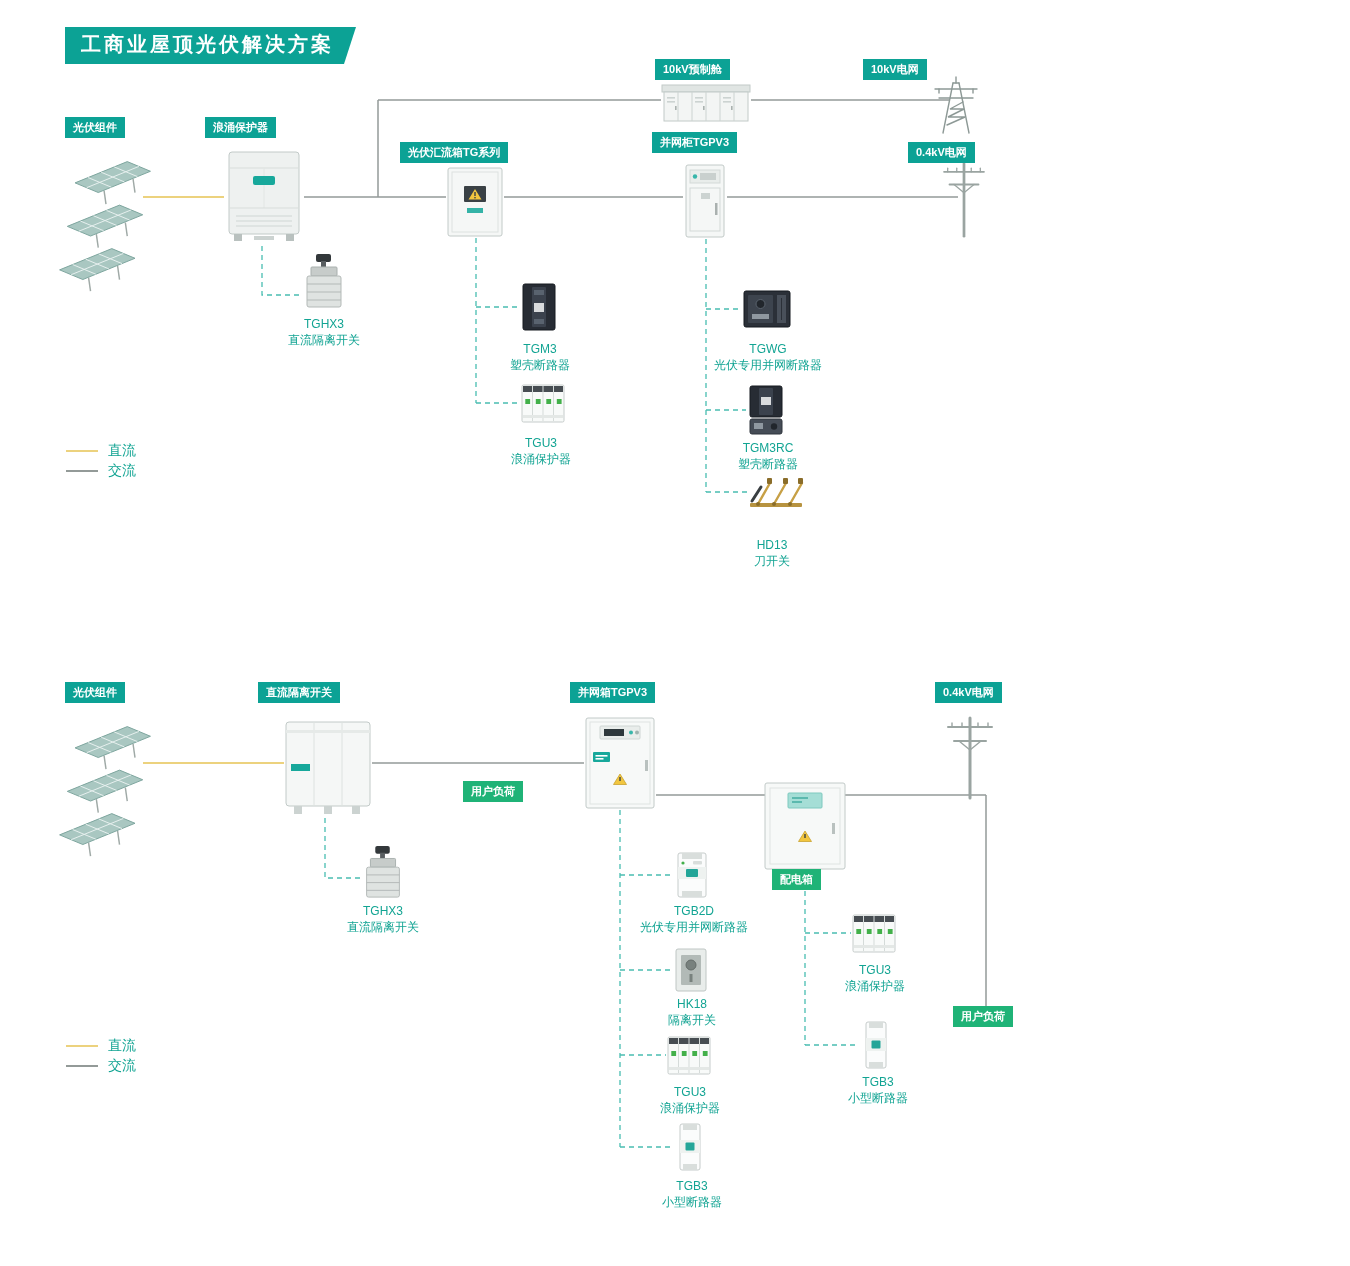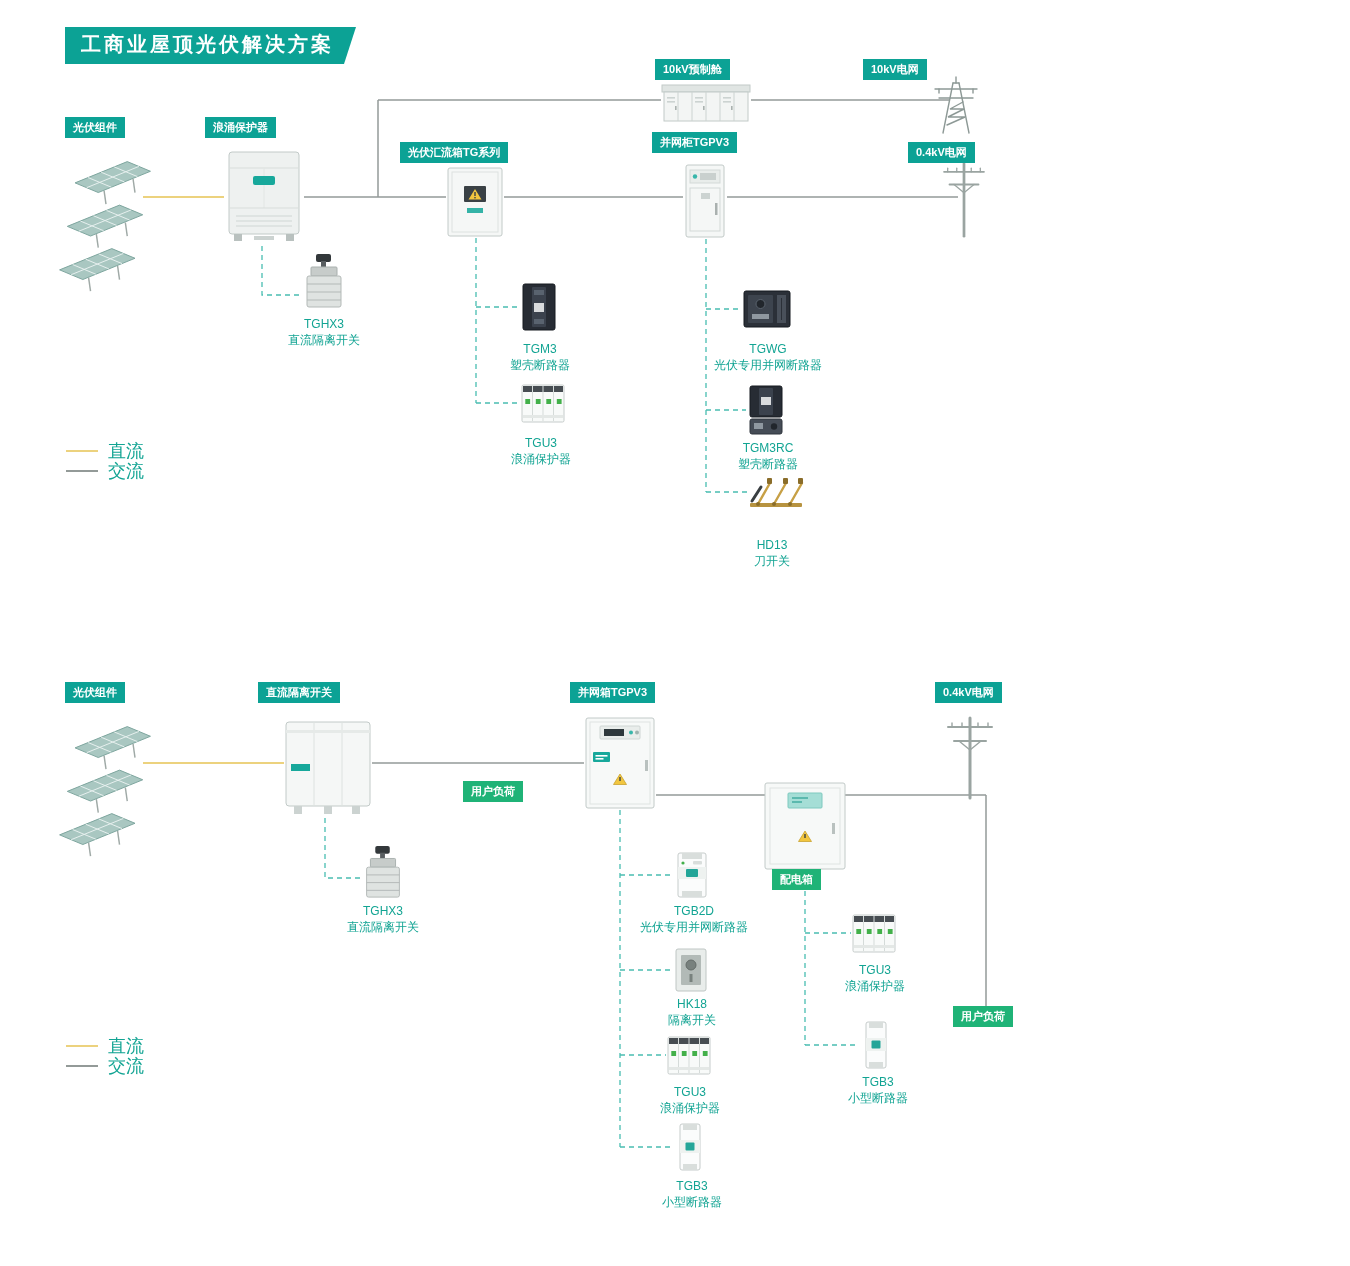--- a/index.html
+++ b/index.html
@@ -25,21 +25,21 @@
     font-size:11px; font-weight:bold; line-height:15px;
     padding:3px 8px; white-space:nowrap;
   }
   .chip.green { background:var(--chip_green,#1fb377); }
 
   .caption {
     position:absolute; z-index:2; width:150px; text-align:center;
     color:var(--caption_text,#12a493); font-size:12px; line-height:16px;
   }
 
-  .legend { position:absolute; z-index:3; font-size:18px; color:var(--caption_text,#12a493); }
+  .legend { position:absolute; z-index:3; font-size:14px; color:var(--caption_text,#12a493); }
   .legend .row { display:flex; align-items:center; height:20px; }
   .legend .swatch { display:inline-block; width:32px; height:0; border-top:2px solid; margin-right:10px; }
   .legend .swatch.dc { border-color:var(--dc_line,#ecd27e); }
   .legend .swatch.ac { border-color:var(--ac_line,#9aa09e); }
 </style>
 </head>
 <body>
 
 <svg width="0" height="0" style="position:absolute" aria-hidden="true">
 <defs>

